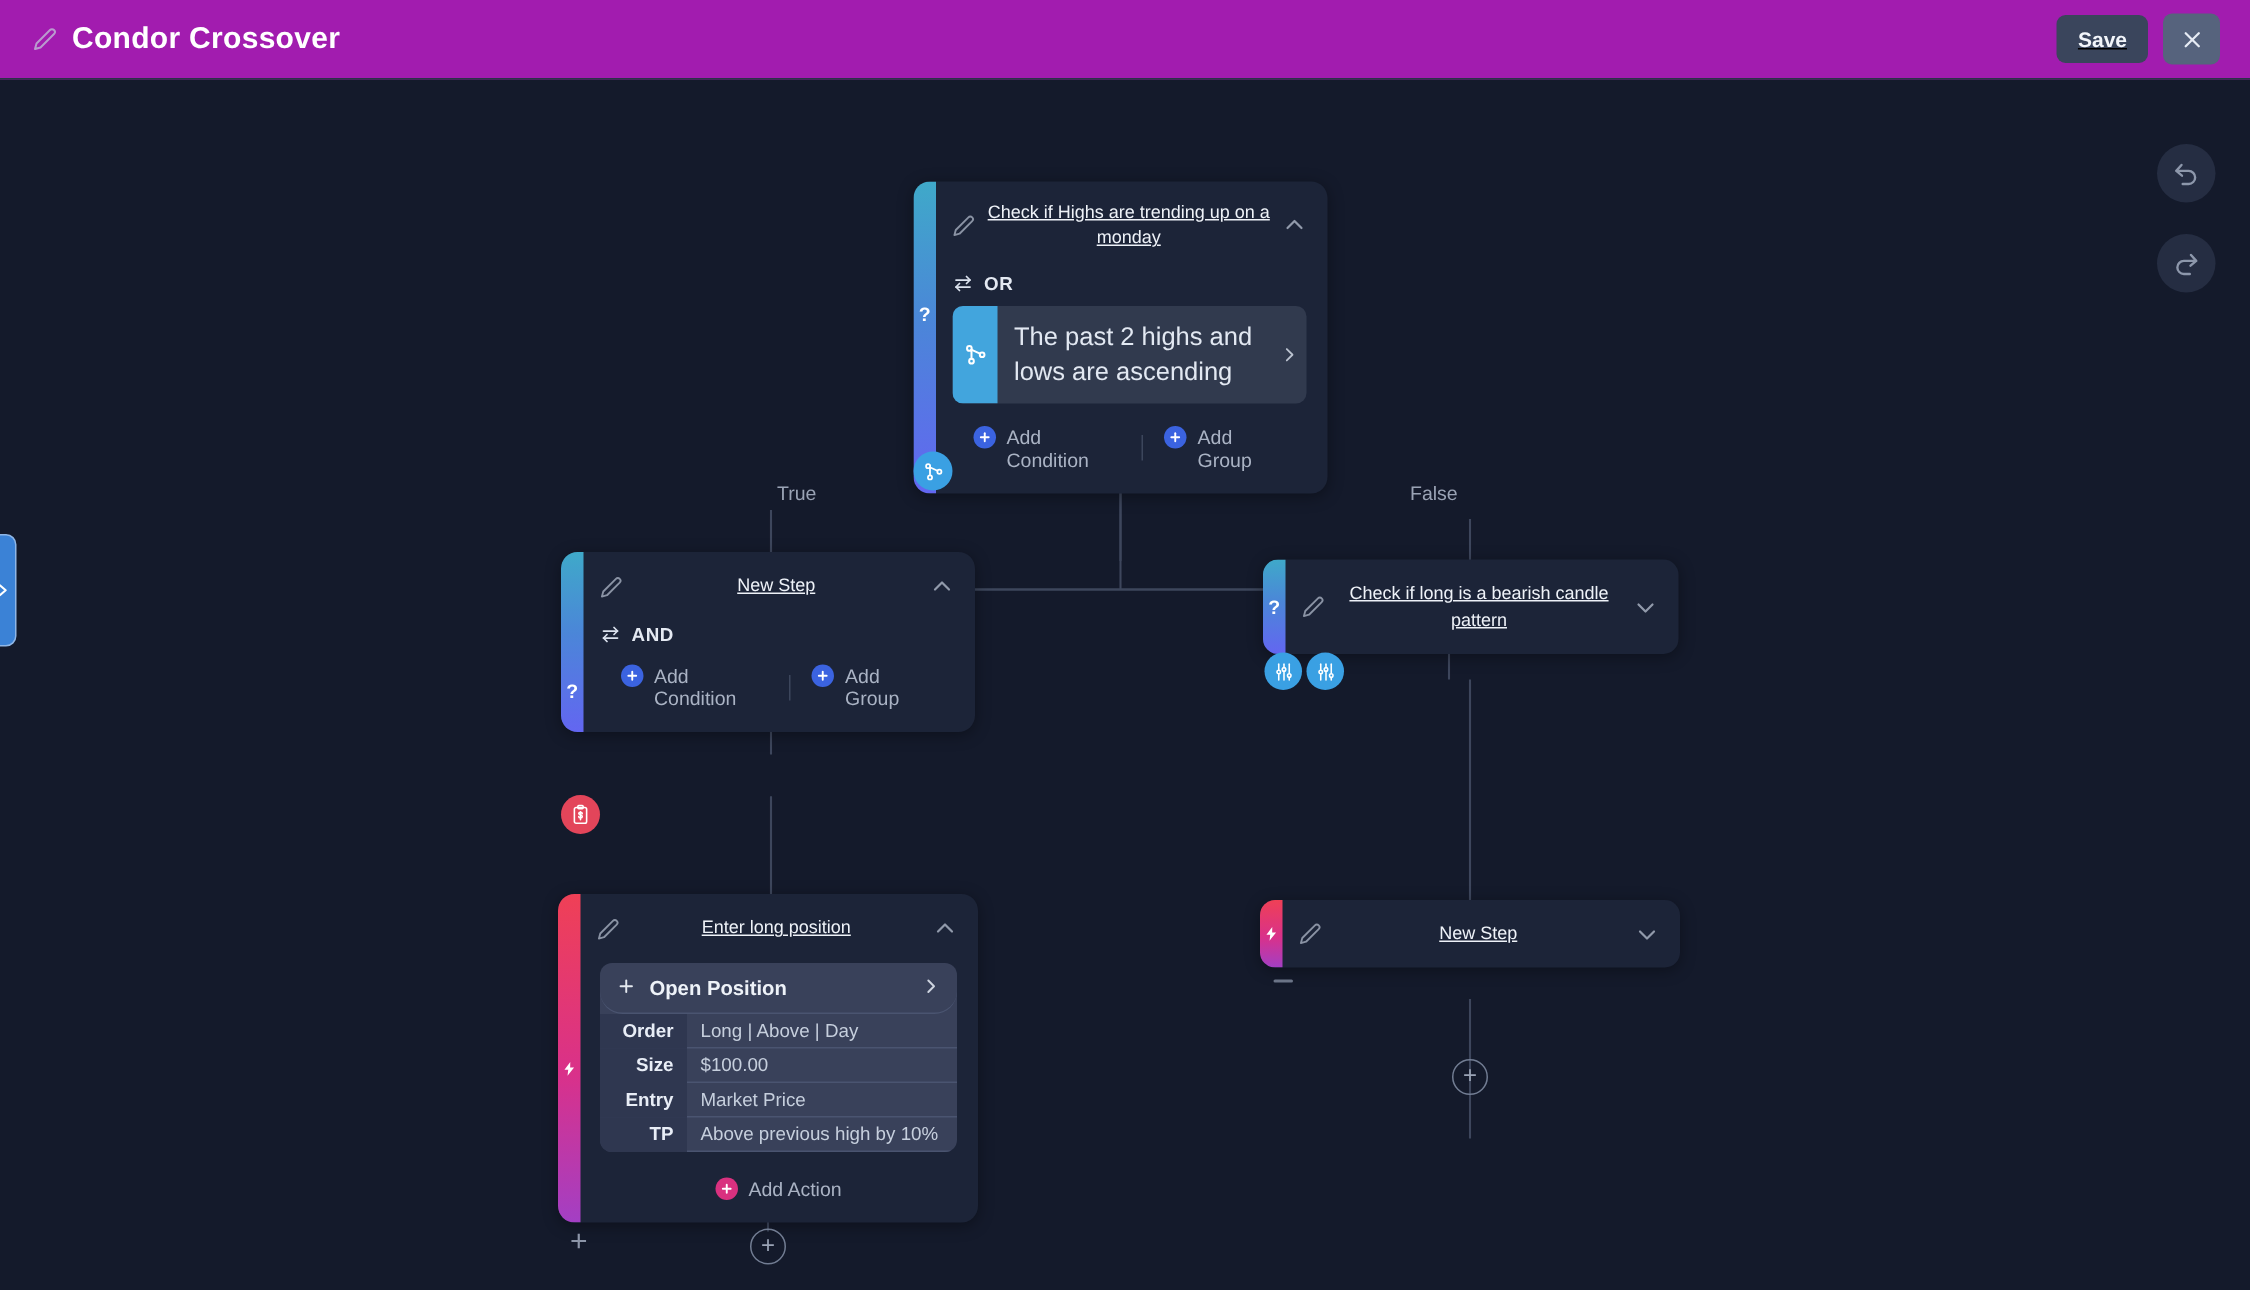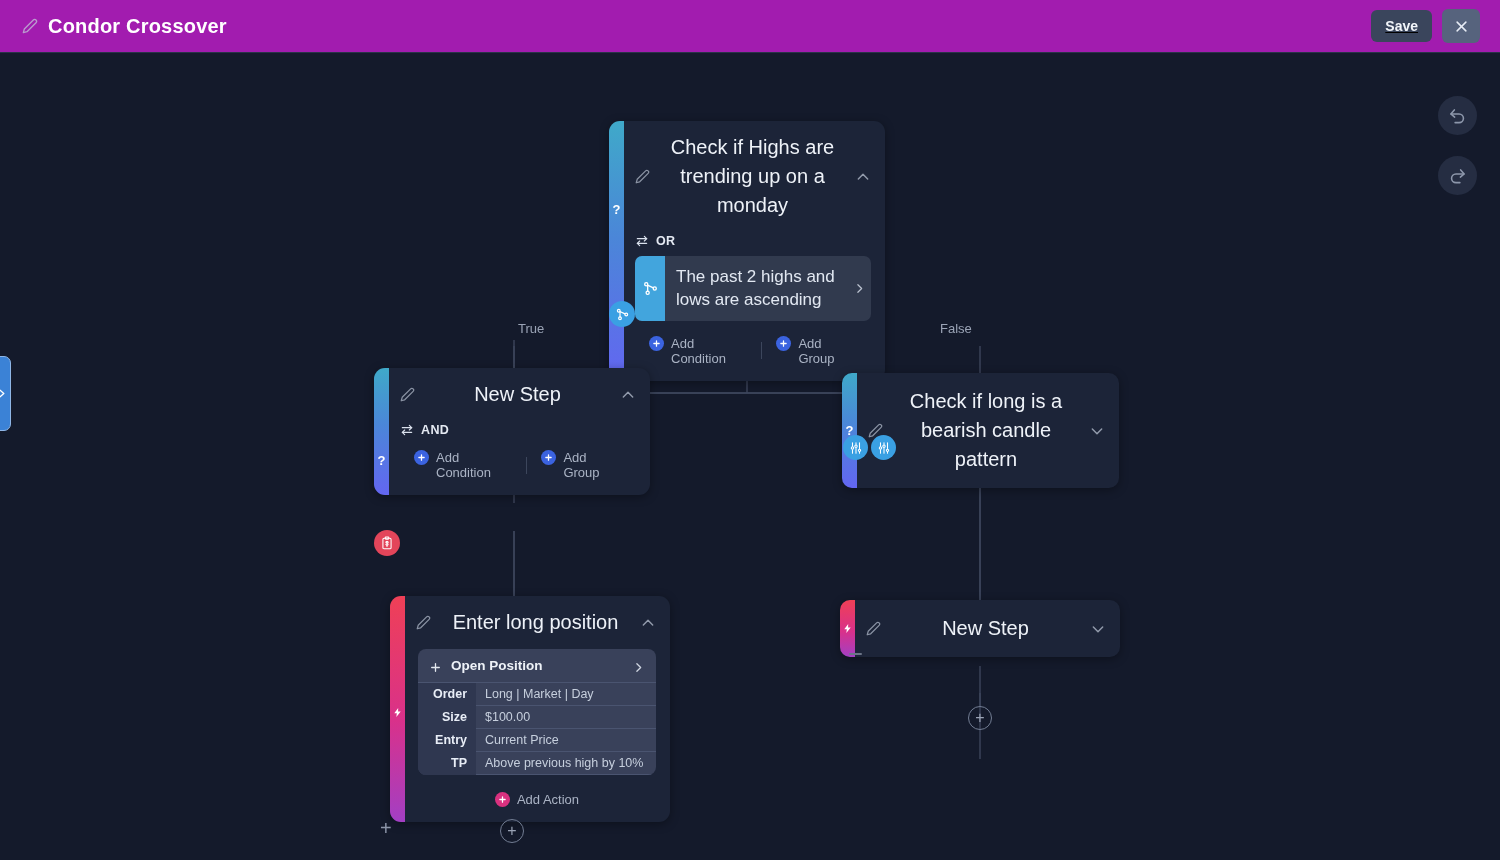--- a/index.html
+++ b/index.html
@@ -104,22 +104,23 @@
   .accent-glyph svg { width: 11px; height: 13px; }
 
   .card-head {
     display: flex; align-items: center;
     padding: 12px 14px 12px 26px;
     min-height: 46px;
   }
   .head-pencil { width: 15px; height: 15px; flex: 0 0 15px; opacity: .7; }
   .head-title {
     flex: 1; text-align: center;
-    font-size: 20px; color: #eef2f8; line-height: 1.45;
+    font-size: 12px; color: #eef2f8; line-height: 1.45;
     padding: 0 6px;
+    text-decoration: underline;
   }
   .chev { width: 16px; height: 16px; flex: 0 0 16px; opacity: .75; cursor: pointer; }
 
   .card-body { padding: 0 14px 12px 26px; }
 
   .logic-row {
     display: flex; align-items: center; gap: 7px;
     margin: 2px 0 8px 0;
   }
   .logic-row svg { width: 14px; height: 14px; }
@@ -166,24 +167,25 @@
   .plus-circle.pink { background: #d9317f; }
   .plus-circle svg { width: 9px; height: 9px; }
   .foot-div { width: 1px; height: 17px; background: #3c465c; }
 
   
   .action-block {
     background: #39415a; border-radius: 8px;
     margin: 0 0 12px 0; overflow: hidden;
   }
   .action-head {
-    display: flex; align-items: flex-end; gap: 9px;
+    display: flex; align-items: flex-start; gap: 9px;
     padding: 9px 11px;
     border-bottom: 1px solid #4a5470;
     cursor: pointer;
+    border-radius: 15px;
   }
   .action-head .plus-glyph { width: 13px; height: 13px; opacity: .95; }
   .action-title { flex: 1; font-size: 13.5px; font-weight: bold; color: #eef2f8; }
   .action-head .chev-r { width: 13px; height: 13px; opacity: .9; }
   .kv-table { width: 100%; border-collapse: collapse; }
   .kv-table td { font-size: 12.5px; padding: 4px 0; vertical-align: middle; }
   .kv-k {
     width: 58px; text-align: right; padding-right: 9px !important;
     font-weight: bold; color: #e8edf6; background: #2f3750;
   }
@@ -484,21 +486,21 @@
         <circle cx="6" cy="12" r="2"></circle>
       <line x1="12" y1="3" x2="12" y2="6"></line>
         <line x1="12" y1="12" x2="12" y2="21"></line>
         <circle cx="12" cy="9" r="2"></circle>
       <line x1="18" y1="3" x2="18" y2="13"></line>
         <line x1="18" y1="19" x2="18" y2="21"></line>
         <circle cx="18" cy="16" r="2"></circle>
     </svg>
   </div>
 
-  <div class="node" style="left:372px; top:543px; width:280px;margin-left:18px;">
+  <div class="node" style="left:372px; top:543px; width:280px;">
     <div class="card">
       <div class="accent act"></div>
       <div class="accent-glyph" style="top:105px; height:22px;">
         <svg viewBox="0 0 24 24" fill="#ffffff" stroke="none">
             <path d="M13.5 2 5 13.5h5.5L9.5 22 19 10h-5.7z"></path>
           </svg>
       </div>
 
       <div class="card-head">
         <span class="head-pencil">
@@ -527,29 +529,29 @@
             <span class="chev-r">
               <svg viewBox="0 0 24 24" fill="none" stroke="#dfe5ef" stroke-width="2.4" stroke-linecap="round" stroke-linejoin="round">
                   <polyline points="9 5 16 12 9 19"></polyline>
                 </svg>
             </span>
           </div>
           <table class="kv-table">
             <tbody>
                 <tr>
               <td class="kv-k">Order</td>
-              <td class="kv-v">Long | Market | Day</td>
+              <td class="kv-v">Long | Above | Day</td>
             </tr>
             <tr>
               <td class="kv-k">Size</td>
               <td class="kv-v">$100.00</td>
             </tr>
             <tr>
               <td class="kv-k">Entry</td>
-              <td class="kv-v">Current Price</td>
+              <td class="kv-v">Market Price</td>
             </tr>
             <tr>
               <td class="kv-k">TP</td>
               <td class="kv-v">Above previous high by 10%</td>
             </tr>
           </tbody>
             </table>
         </div>
 
         <div class="card-foot">

